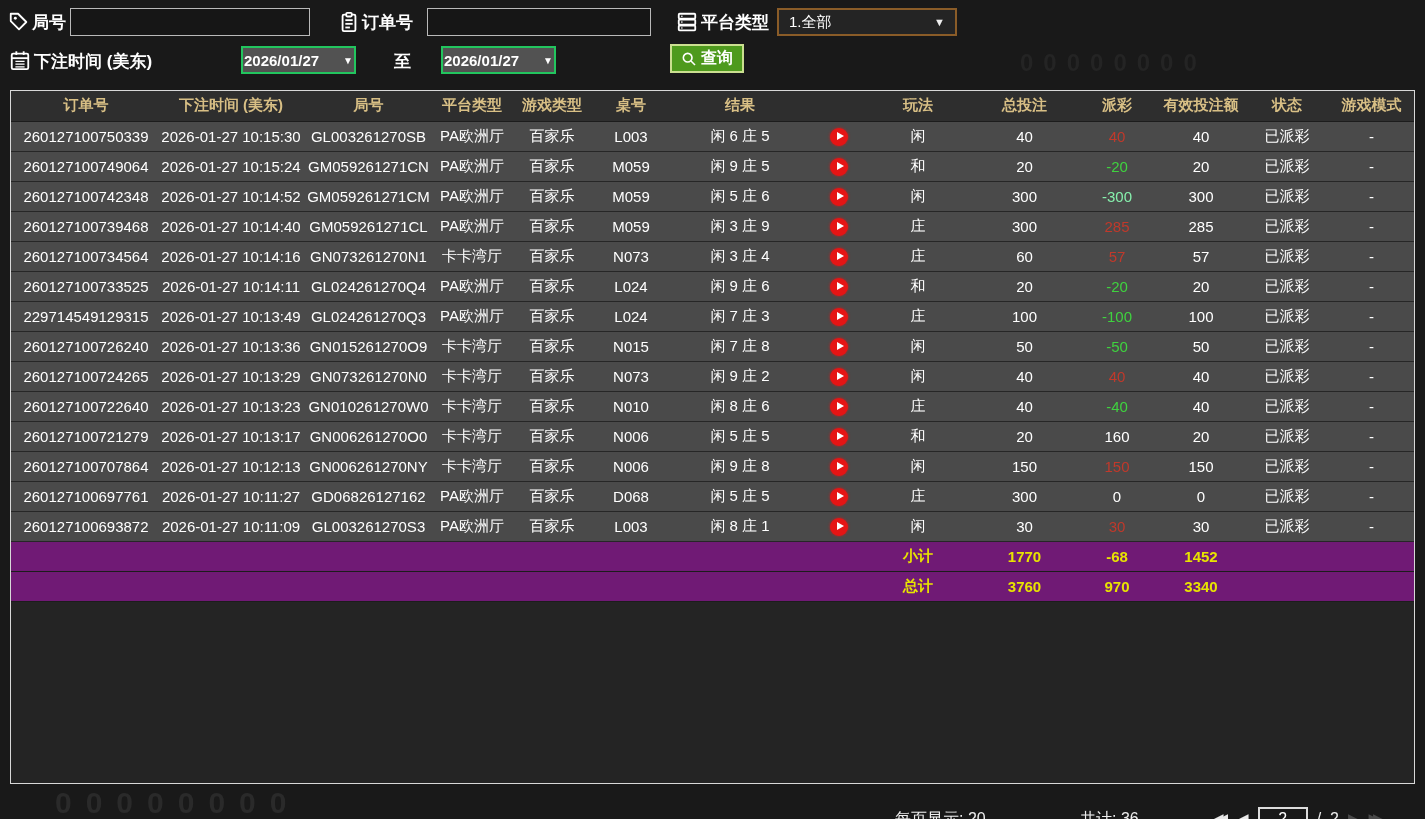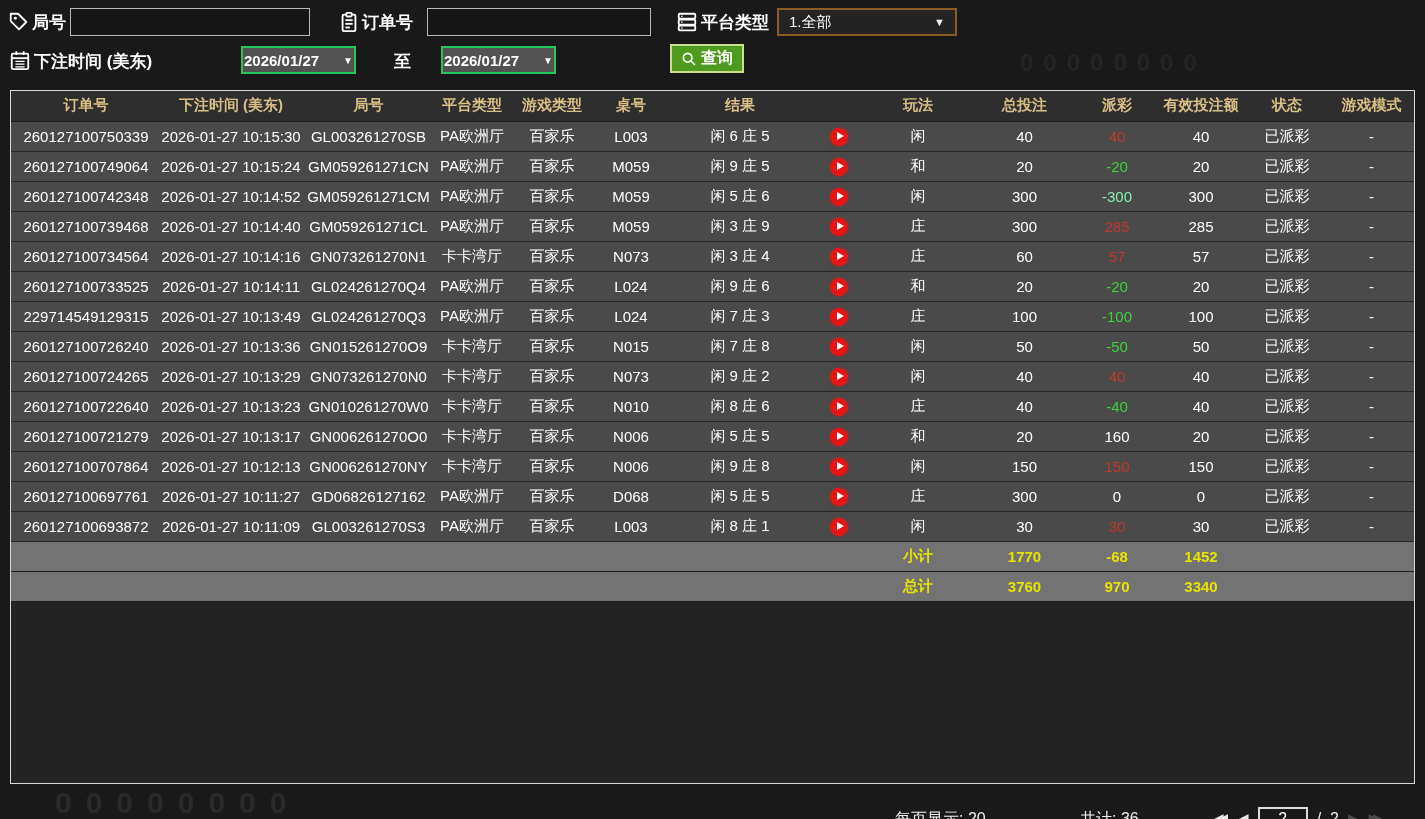--- a/index.html
+++ b/index.html
@@ -59,21 +59,21 @@
   th, td {
     height:30px; text-align:center; vertical-align:middle;
     font-size:15px; white-space:nowrap; overflow:hidden;
   }
   thead th {
     background:#2e2e2e; color:#d8bf85; font-weight:bold;
     border-bottom:1px solid #1c1c1c;
   }
   tbody.data-rows tr { background:#4a4a4a; border-bottom:1px solid #262626; }
   tbody.data-rows td { color:#fff; }
-  tbody.sum-rows tr { background:#737373; border-bottom:1px solid #1c1c1c; }
+  tbody.sum-rows tr { background:#701a75; border-bottom:1px solid #1c1c1c; }
   .sum-label, .sum-val { color:#e8e400; font-weight:bold; font-size:15px; }
   .status-paid { color:#2fcf2f; }
   .dash { color:#9a9a9a; }
   .play-btn {
     display:inline-block; width:18px; height:18px; border-radius:50%;
     background:#e51515; position:relative; cursor:pointer; vertical-align:middle;
     box-shadow:0 0 3px rgba(229,21,21,.8);
   }
   .play-btn::after {
     content:""; position:absolute; left:7px; top:4.5px;

